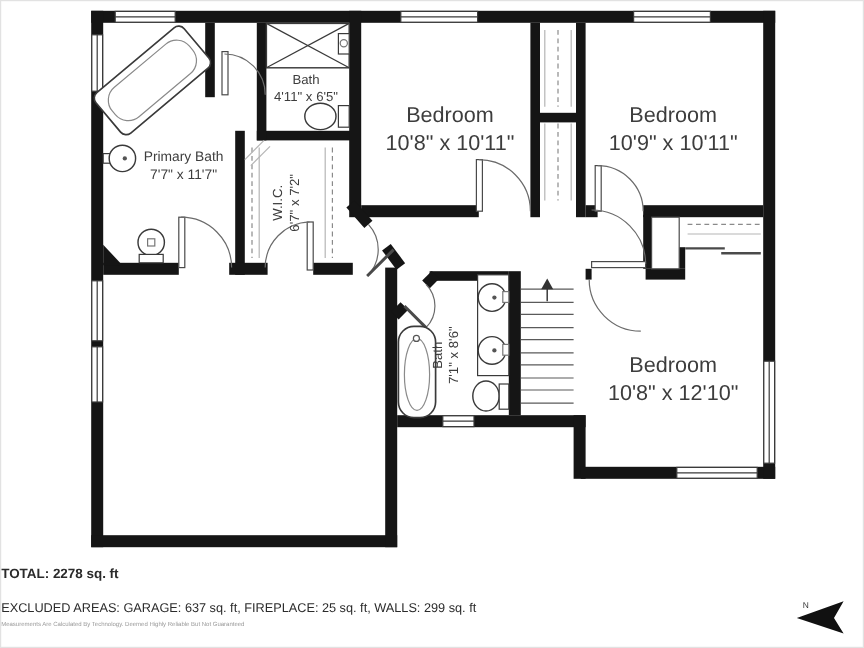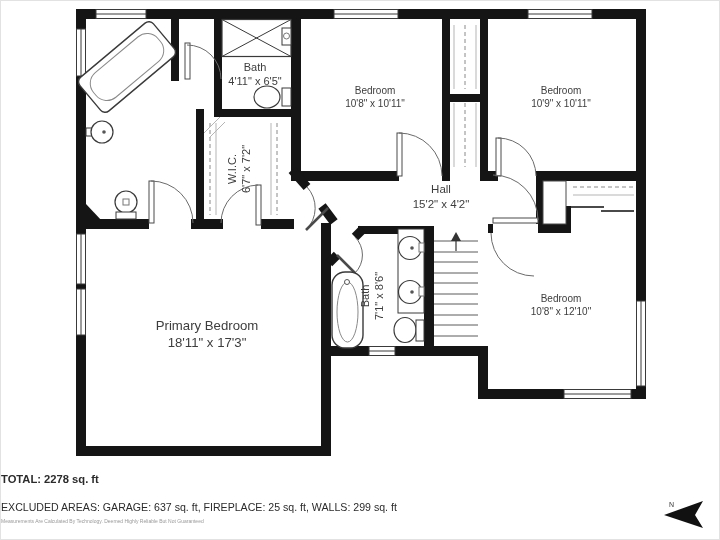--- a/index.html
+++ b/index.html
@@ -10,21 +10,21 @@
   }
   svg.plan{position:absolute;left:0;top:0;}
   .label{
     position:absolute;text-align:center;color:#3d3d3d;white-space:nowrap;
     transform:translateX(-50%);line-height:1.28;
   }
   .label .nm,.label .dm{display:block;}
   .label.vertical{transform:translate(-50%,-50%) rotate(-90deg);}
   .fs11{font-size:11px;}
   .fs115{font-size:11.5px;}
-  .fs12{font-size:10px;}
+  .fs12{font-size:18px;}
   .fs13{font-size:13.2px;}
   .footer{position:absolute;left:0;width:100%;text-align:left;color:#2b2b2b;}
   .f-total{top:472px;font-size:11.2px;font-weight:bold;}
   .f-floors{top:487px;font-size:10.6px;}
   .f-excluded{top:500px;font-size:10.6px;}
   .f-disclaimer{top:517px;font-size:5px;color:#999;}
 </style>
 </head>
 <body>
 
@@ -222,20 +222,24 @@
         <polygon points="450,240 455,231 460,240" fill="#333" stroke="none"></polygon>
       </g>
     </g>
 
     <g>
       <polygon points="663,514 702,500 694,514 702,527" fill="#111"></polygon>
       <text x="668" y="506" font-size="7" fill="#333" font-family="Liberation Sans, sans-serif">N</text>
     </g>
   </svg>
 
+  <div class="label fs115" style="left:152px;top:123px;">
+    <span class="nm">Primary Bath</span>
+    <span class="dm">7'7" x 11'7"</span>
+  </div>
 
   <div class="label fs11" style="left:254px;top:59px;">
     <span class="nm">Bath</span>
     <span class="dm">4'11" x 6'5"</span>
   </div>
 
   <div class="label vertical fs11" style="left:238px;top:168px;">
     <span class="nm">W.I.C.</span>
     <span class="dm">6'7" x 7'2"</span>
   </div>
@@ -243,34 +247,26 @@
   <div class="label fs12" style="left:374px;top:84px;">
     <span class="nm">Bedroom</span>
     <span class="dm">10'8" x 10'11"</span>
   </div>
 
   <div class="label fs12" style="left:560px;top:84px;">
     <span class="nm">Bedroom</span>
     <span class="dm">10'9" x 10'11"</span>
   </div>
 
-  <div class="label fs115" style="left:440px;top:181px;">
-    <span class="nm">Hall</span>
-    <span class="dm">15'2" x 4'2"</span>
-  </div>
 
   <div class="label vertical fs11" style="left:371px;top:295px;">
     <span class="nm">Bath</span>
     <span class="dm">7'1" x 8'6"</span>
   </div>
 
-  <div class="label fs13" style="left:206px;top:317px;">
-    <span class="nm">Primary Bedroom</span>
-    <span class="dm">18'11" x 17'3"</span>
-  </div>
 
   <div class="label fs12" style="left:560px;top:292px;">
     <span class="nm">Bedroom</span>
     <span class="dm">10'8" x 12'10"</span>
   </div>
 
   <div class="footer f-total">TOTAL: 2278 sq. ft</div>
   <div class="footer f-excluded">EXCLUDED AREAS: GARAGE: 637 sq. ft, FIREPLACE: 25 sq. ft, WALLS: 299 sq. ft</div>
   <div class="footer f-disclaimer">Measurements Are Calculated By Technology. Deemed Highly Reliable But Not Guaranteed</div>
 

